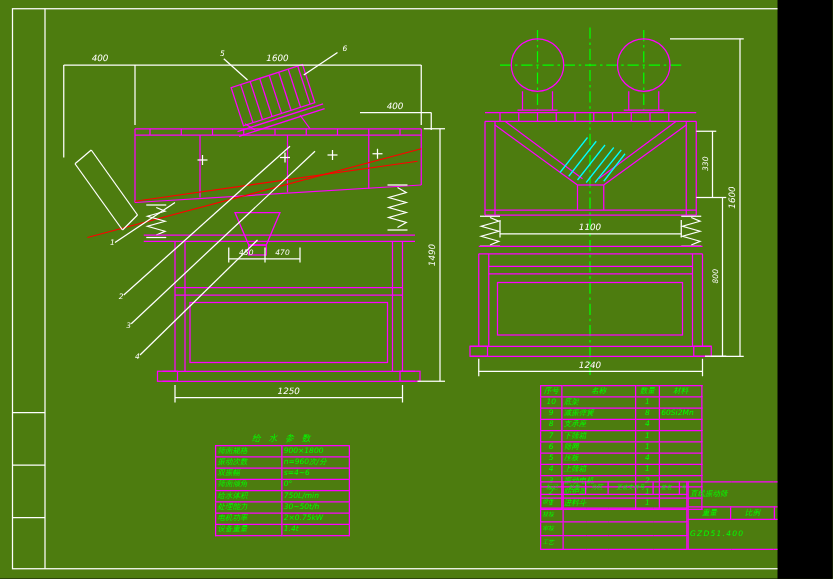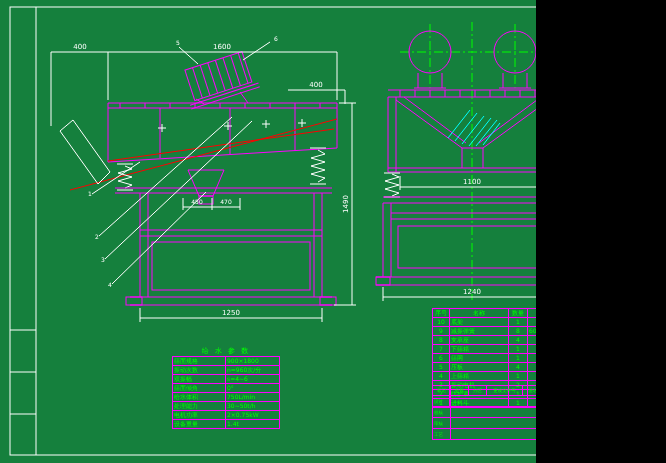--- a/index.html
+++ b/index.html
@@ -1,17 +1,17 @@
 <!DOCTYPE html>
 <html><head>
 <meta charset="utf-8">
 <style>
   html,body{margin:0;padding:0;background:#000;}
-  #stage{position:relative;width:536px;height:463px;background:#15803d;overflow:hidden;
-         font-family:"DejaVu Sans",sans-serif;}
+  #stage{position:relative;width:622px;height:463px;background:#4d7c0f;overflow:hidden;
+         font-family:"DejaVu Sans",sans-serif;font-style:italic;}
   svg{position:absolute;left:0;top:0;}
   svg line,svg rect,svg circle,svg polyline,svg polygon{fill:none;stroke-width:1;}
   .m{stroke:#ff00ff}
   .w{stroke:#ffffff}
   .r{stroke:#ff0000}
   .g{stroke:#00ff00}
   .c{stroke:#00ffff}
   .dash{stroke-dasharray:9 3 2 3}
   svg text{fill:#ffffff;font-size:7px;stroke:none;font-family:"DejaVu Sans",sans-serif;}
   svg text.dim{text-anchor:middle}

